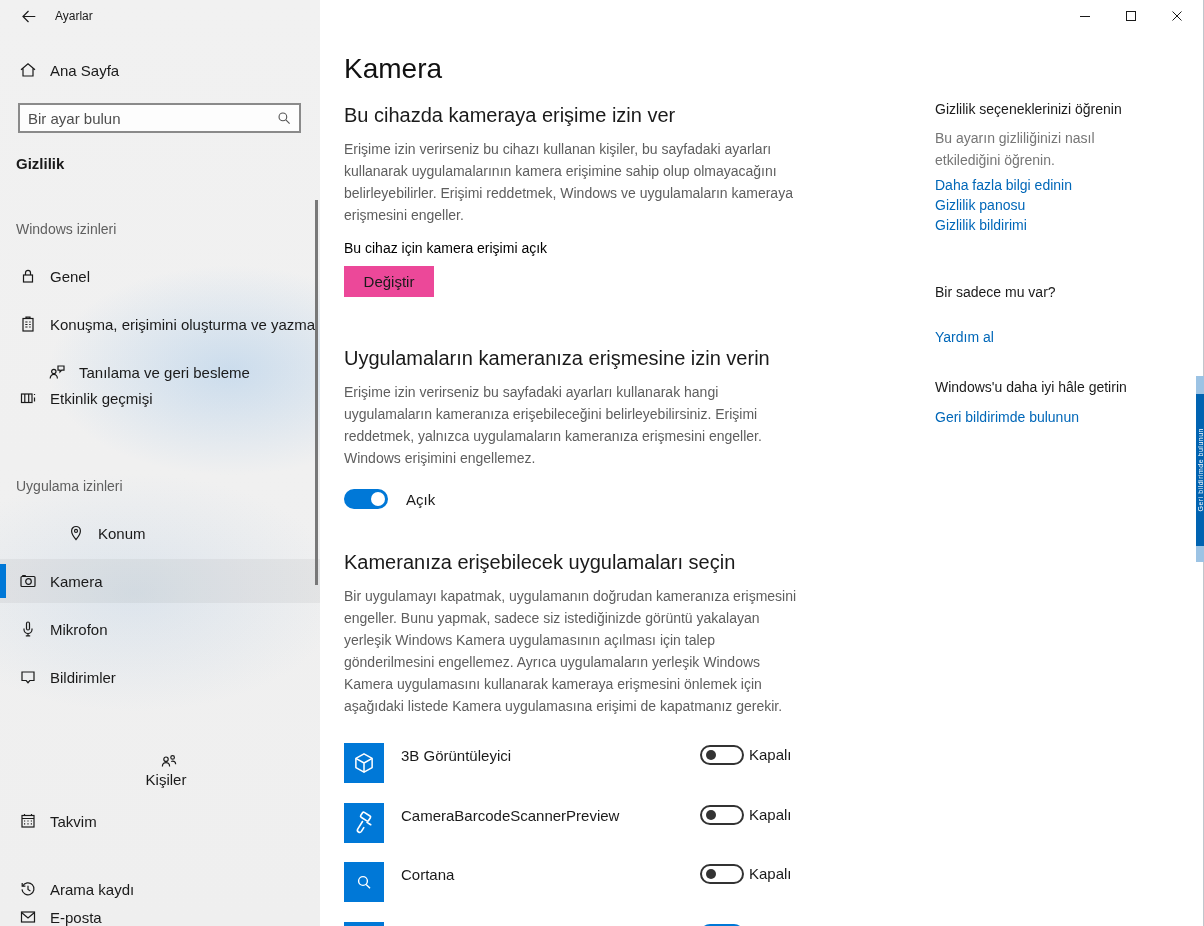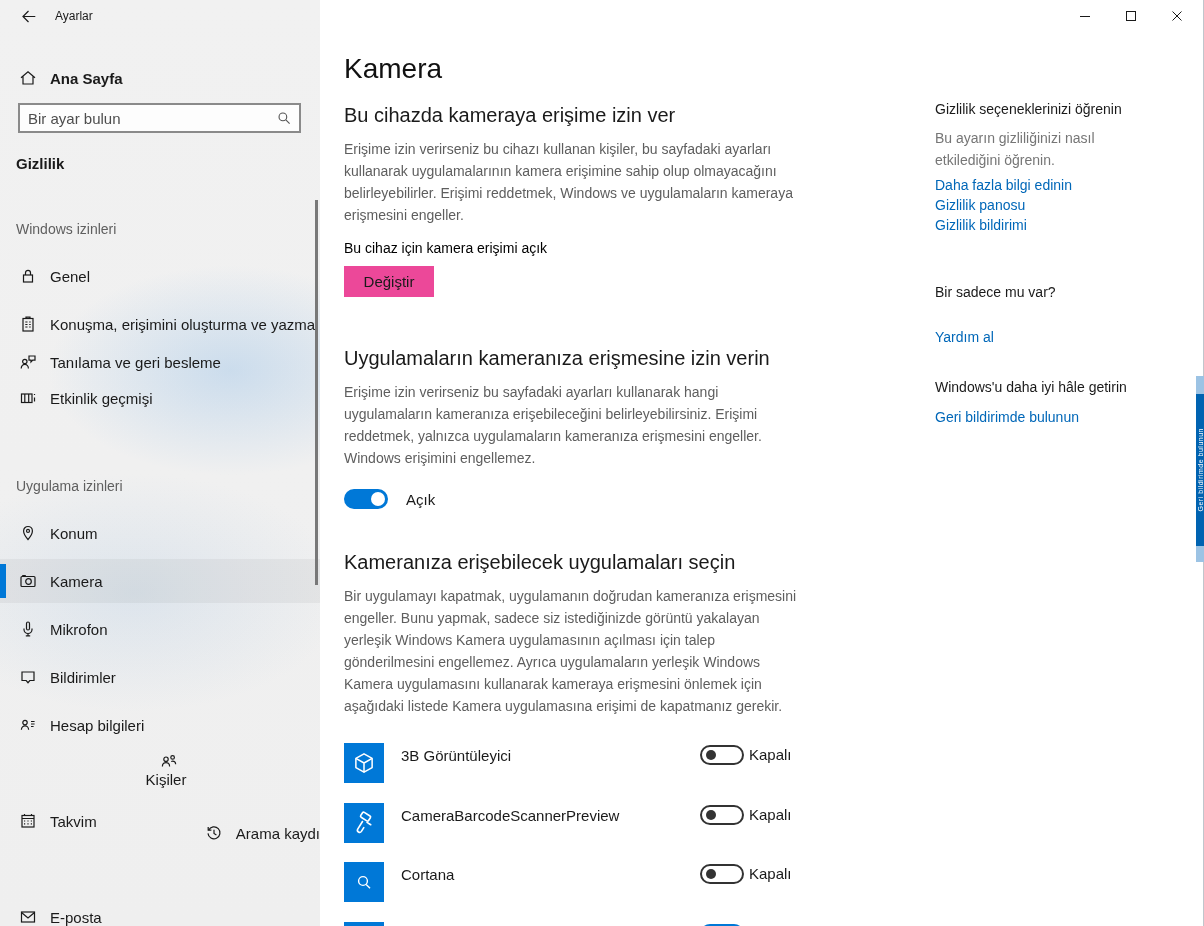--- a/index.html
+++ b/index.html
@@ -86,21 +86,21 @@
 
   <div class="back-btn">
     <span>
       <svg width="17" height="17" viewBox="0 0 20 20" fill="none" stroke="#1a1a1a" stroke-width="1.4">
         <path d="M10 3.5 L3.5 10 L10 16.5 M3.5 10 H18"></path>
       </svg>
     </span>
   </div>
   <div class="titlebar-title">Ayarlar</div>
 
-  <div class="nav-row" style="top:56px;font-weight:bold;">
+  <div class="nav-row" style="top:48px;">
     <span class="ico">
       <svg width="20" height="20" viewBox="0 0 20 20" fill="none" stroke="currentColor" stroke-width="1.2">
         <path d="M3 9.8 L10 3.8 L17 9.8 M5 8.3 V16 H15 V8.3"></path>
       </svg>
     </span>
     <span class="lbl">Ana Sayfa</span>
   </div>
 
   <div class="search-box">
     <input type="text" placeholder="Bir ayar bulun" style="">
@@ -129,21 +129,21 @@
   <div class="nav-row" style="top:302px;">
     <span class="ico">
       <svg width="20" height="20" viewBox="0 0 20 20" fill="none" stroke="currentColor" stroke-width="1.2">
         <rect x="5" y="4.5" width="10" height="12.5"></rect>
           <path d="M8 4.5 V3.2 h4 V4.5 M7.3 8 h2.2 M7.3 10.5 h2.2 M7.3 13 h2.2 M11.2 8 h1.5 M11.2 10.5 h1.5 M11.2 13 h1.5"></path>
       </svg>
     </span>
     <span class="lbl">Konuşma, erişimini oluşturma ve yazma</span>
   </div>
 
-  <div class="nav-row" style="top:340px;">
+  <div class="nav-row" style="top:350px;padding-left:29px;">
     <span class="ico">
       <svg width="20" height="20" viewBox="0 0 20 20" fill="none" stroke="currentColor" stroke-width="1.2">
         <circle cx="6.8" cy="9.5" r="2.2"></circle>
           <path d="M3.2 16.5 c0-2.6 1.9-4.2 3.6-4.2 s3.6 1.6 3.6 4.2"></path>
         <path d="M11 4 h6 v4.2 h-2.3 l-1.7 1.8 V8.2 H11 z"></path>
       </svg>
     </span>
     <span class="lbl">Tanılama ve geri besleme</span>
   </div>
 
@@ -152,21 +152,21 @@
       <svg width="20" height="20" viewBox="0 0 20 20" fill="none" stroke="currentColor" stroke-width="1.2">
         <rect x="3.5" y="6" width="10.5" height="8.5"></rect>
           <path d="M6.8 6 V14.5 M10.7 6 V14.5 M16.5 6 v1 M16.5 9.5 v4"></path>
       </svg>
     </span>
     <span class="lbl">Etkinlik geçmişi</span>
   </div>
 
   <div class="side-section" style="top:478px;">Uygulama izinleri</div>
 
-  <div class="nav-row" style="top:511px;">
+  <div class="nav-row" style="top:511px;padding-left:48px;">
     <span class="ico">
       <svg width="20" height="20" viewBox="0 0 20 20" fill="none" stroke="currentColor" stroke-width="1.2">
         <path d="M10 3.5 c2.5 0 4.4 1.9 4.4 4.4 C14.4 11.3 10 16.5 10 16.5 S5.6 11.3 5.6 7.9 C5.6 5.4 7.5 3.5 10 3.5 Z"></path>
         <circle cx="10" cy="7.9" r="1.5"></circle>
       </svg>
     </span>
     <span class="lbl">Konum</span>
   </div>
 
   <div class="nav-row selected" style="top:559px;">
@@ -193,29 +193,20 @@
 
   <div class="nav-row" style="top:655px;">
     <span class="ico">
       <svg width="20" height="20" viewBox="0 0 20 20" fill="none" stroke="currentColor" stroke-width="1.2">
         <path d="M4 5 h12 v8.5 h-4.2 l-1.8 2.2 l-1.8-2.2 H4 z"></path>
       </svg>
     </span>
     <span class="lbl">Bildirimler</span>
   </div>
 
-  <div class="nav-row" style="top:703px;">
-    <span class="ico">
-      <svg width="20" height="20" viewBox="0 0 20 20" fill="none" stroke="currentColor" stroke-width="1.2">
-        <circle cx="7" cy="7.6" r="2.2"></circle>
-          <path d="M3.4 14.8 c0-2.5 1.8-4 3.6-4 s3.6 1.5 3.6 4 M13 6.5 h3.6 M13 9 h3.6 M13 11.5 h2.6"></path>
-      </svg>
-    </span>
-    <span class="lbl">Hesap bilgileri</span>
-  </div>
 
   <div class="nav-row" style="top:751px;flex-direction:column;">
     <span class="ico">
       <svg width="20" height="20" viewBox="0 0 20 20" fill="none" stroke="currentColor" stroke-width="1.2">
         <circle cx="7" cy="8.2" r="2.2"></circle>
           <path d="M3.4 15.5 c0-2.4 1.7-3.9 3.6-3.9 s3.6 1.5 3.6 3.9"></path>
         <circle cx="13.6" cy="6.4" r="1.8"></circle>
           <path d="M12.3 10.7 c.4-.4 .9-.6 1.4-.6 c1.6 0 2.9 1.3 2.9 3.1"></path>
       </svg>
     </span>
@@ -225,21 +216,21 @@
   <div class="nav-row" style="top:799px;">
     <span class="ico">
       <svg width="20" height="20" viewBox="0 0 20 20" fill="none" stroke="currentColor" stroke-width="1.2">
         <rect x="4" y="4.5" width="12" height="11.5"></rect>
           <path d="M4 7.5 h12 M6.5 4.5 V3 M13.5 4.5 V3 M6 10 h1.2 M9.4 10 h1.2 M12.8 10 h1.2 M6 12.8 h1.2 M9.4 12.8 h1.2 M12.8 12.8 h1.2"></path>
       </svg>
     </span>
     <span class="lbl">Takvim</span>
   </div>
 
-  <div class="nav-row" style="top:811px;justify-content:flex-end;">
+  <div class="nav-row" style="top:867px;">
     <span class="ico">
       <svg width="20" height="20" viewBox="0 0 20 20" fill="none" stroke="currentColor" stroke-width="1.2">
         <path d="M4.6 7.2 a6 6 0 1 1 -.6 3.2"></path>
           <path d="M4.2 4 v3.2 h3.2"></path>
           <path d="M10 6.8 v3.6 l2.4 1.5"></path>
       </svg>
     </span>
     <span class="lbl">Arama kaydı</span>
   </div>
 

